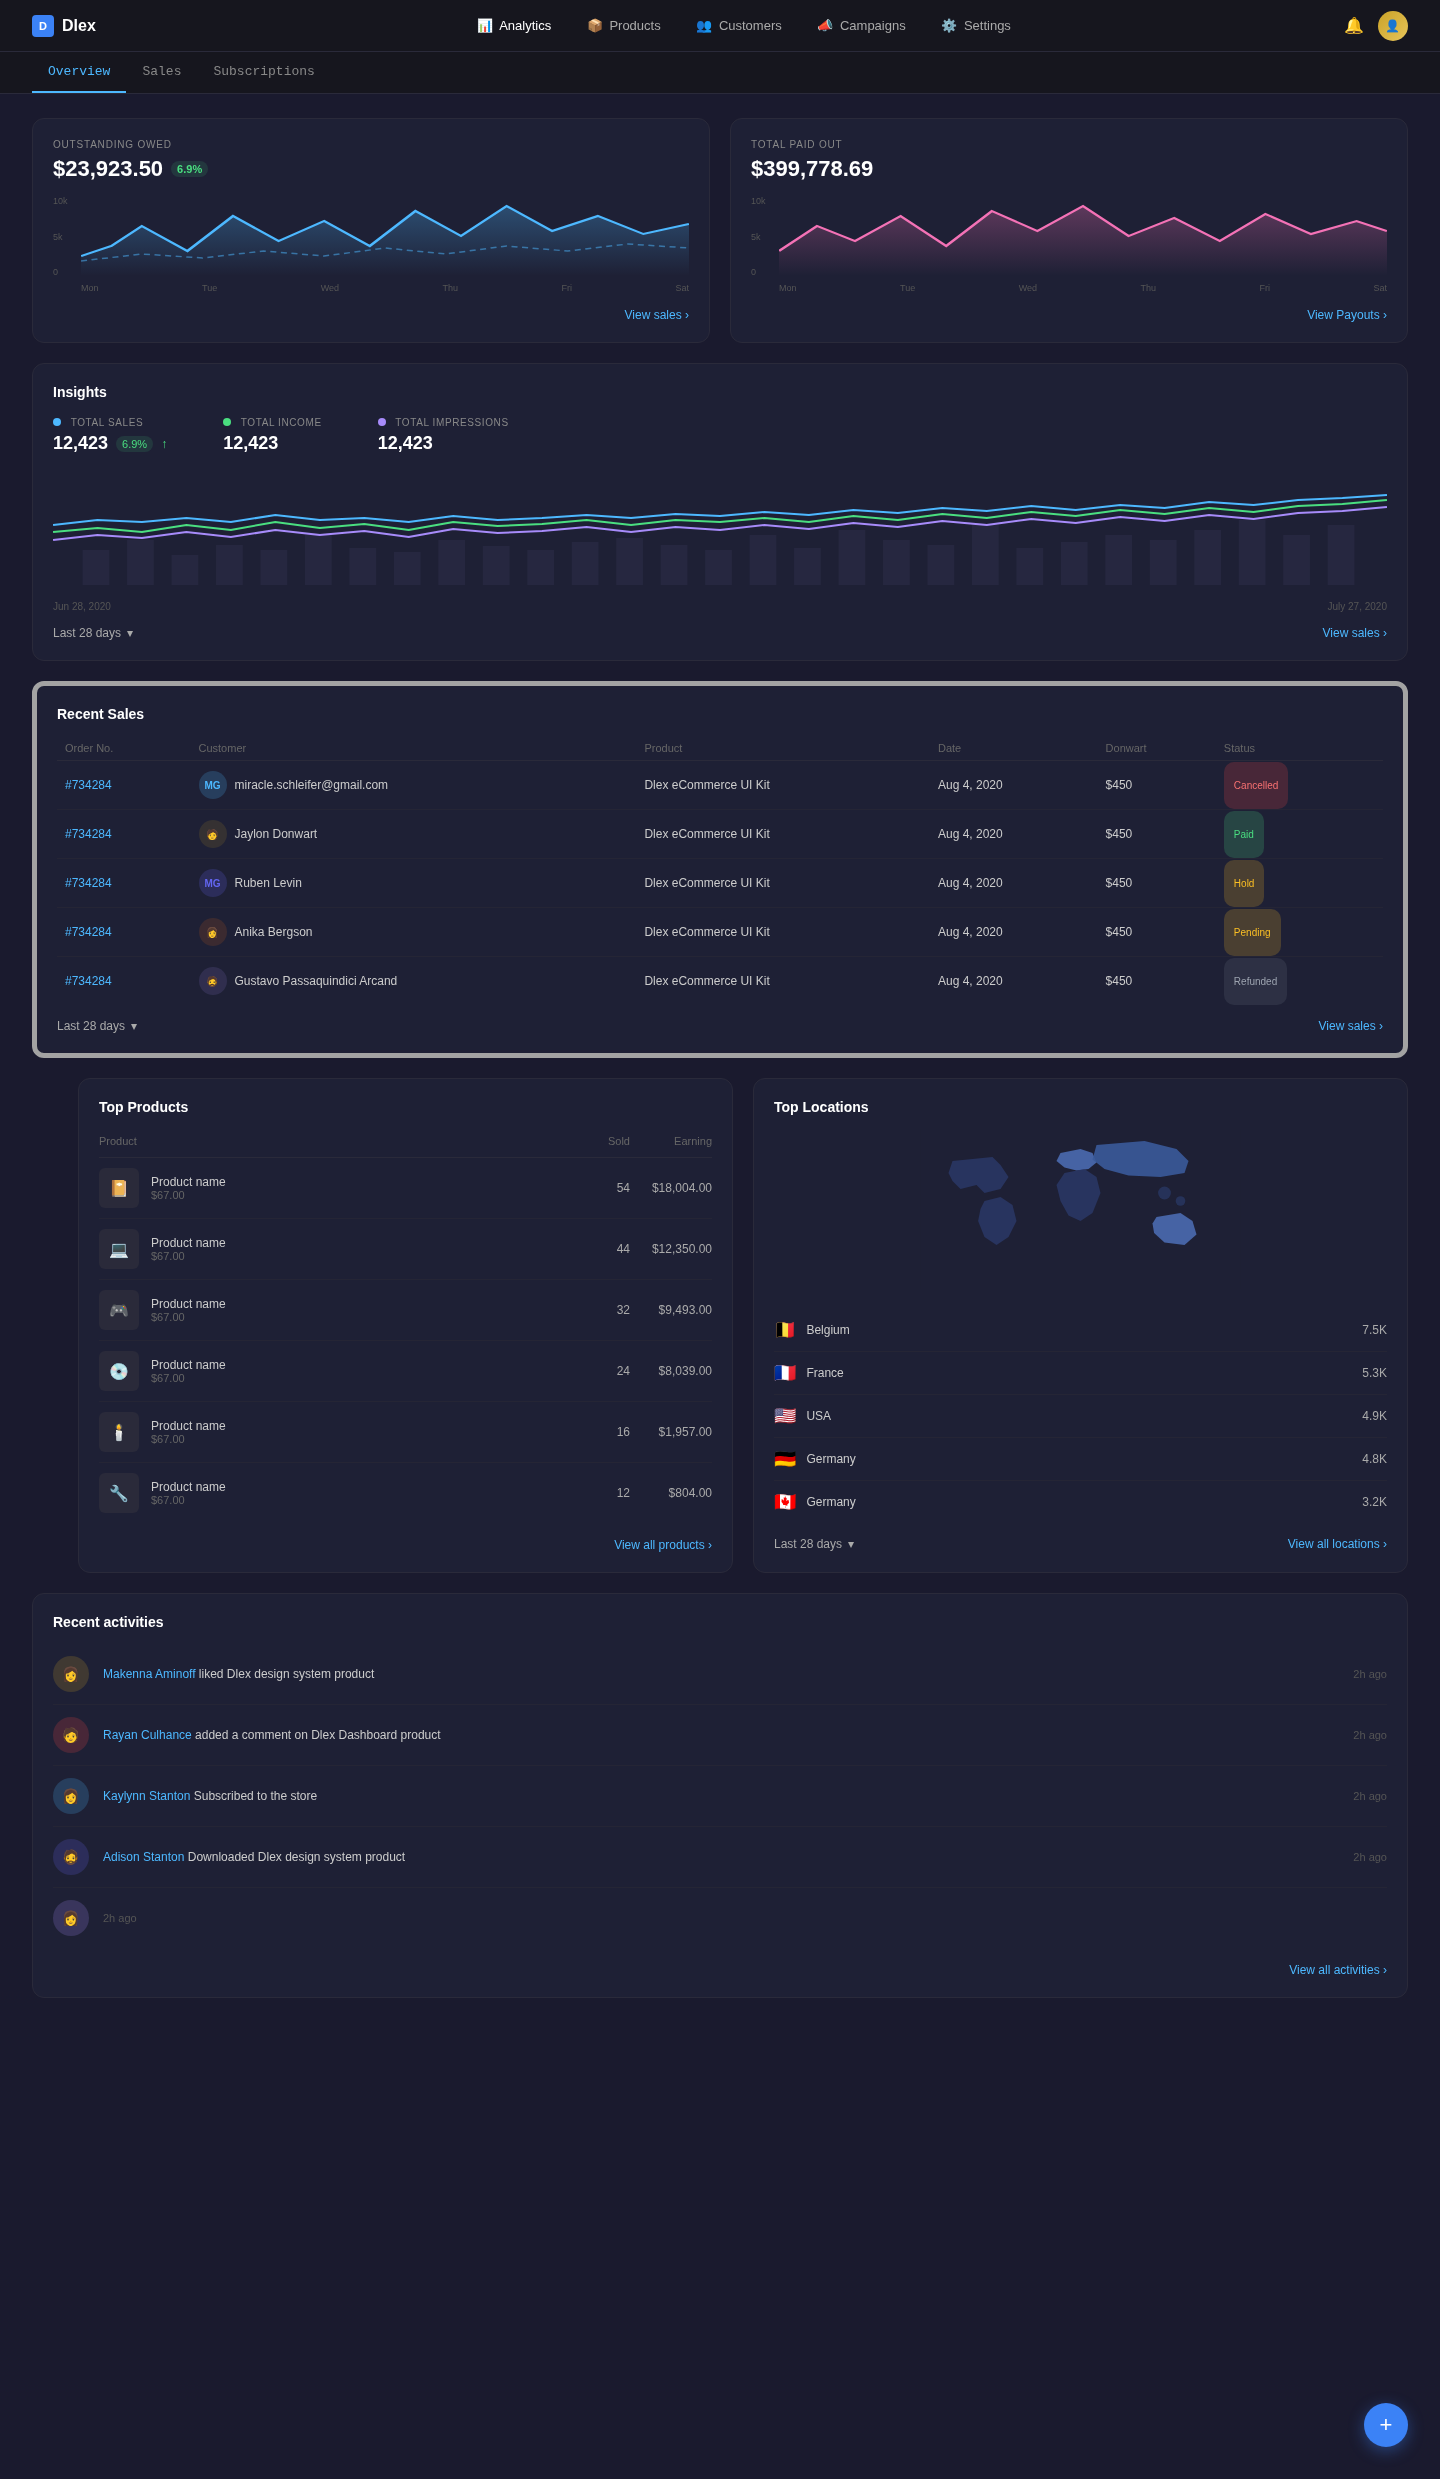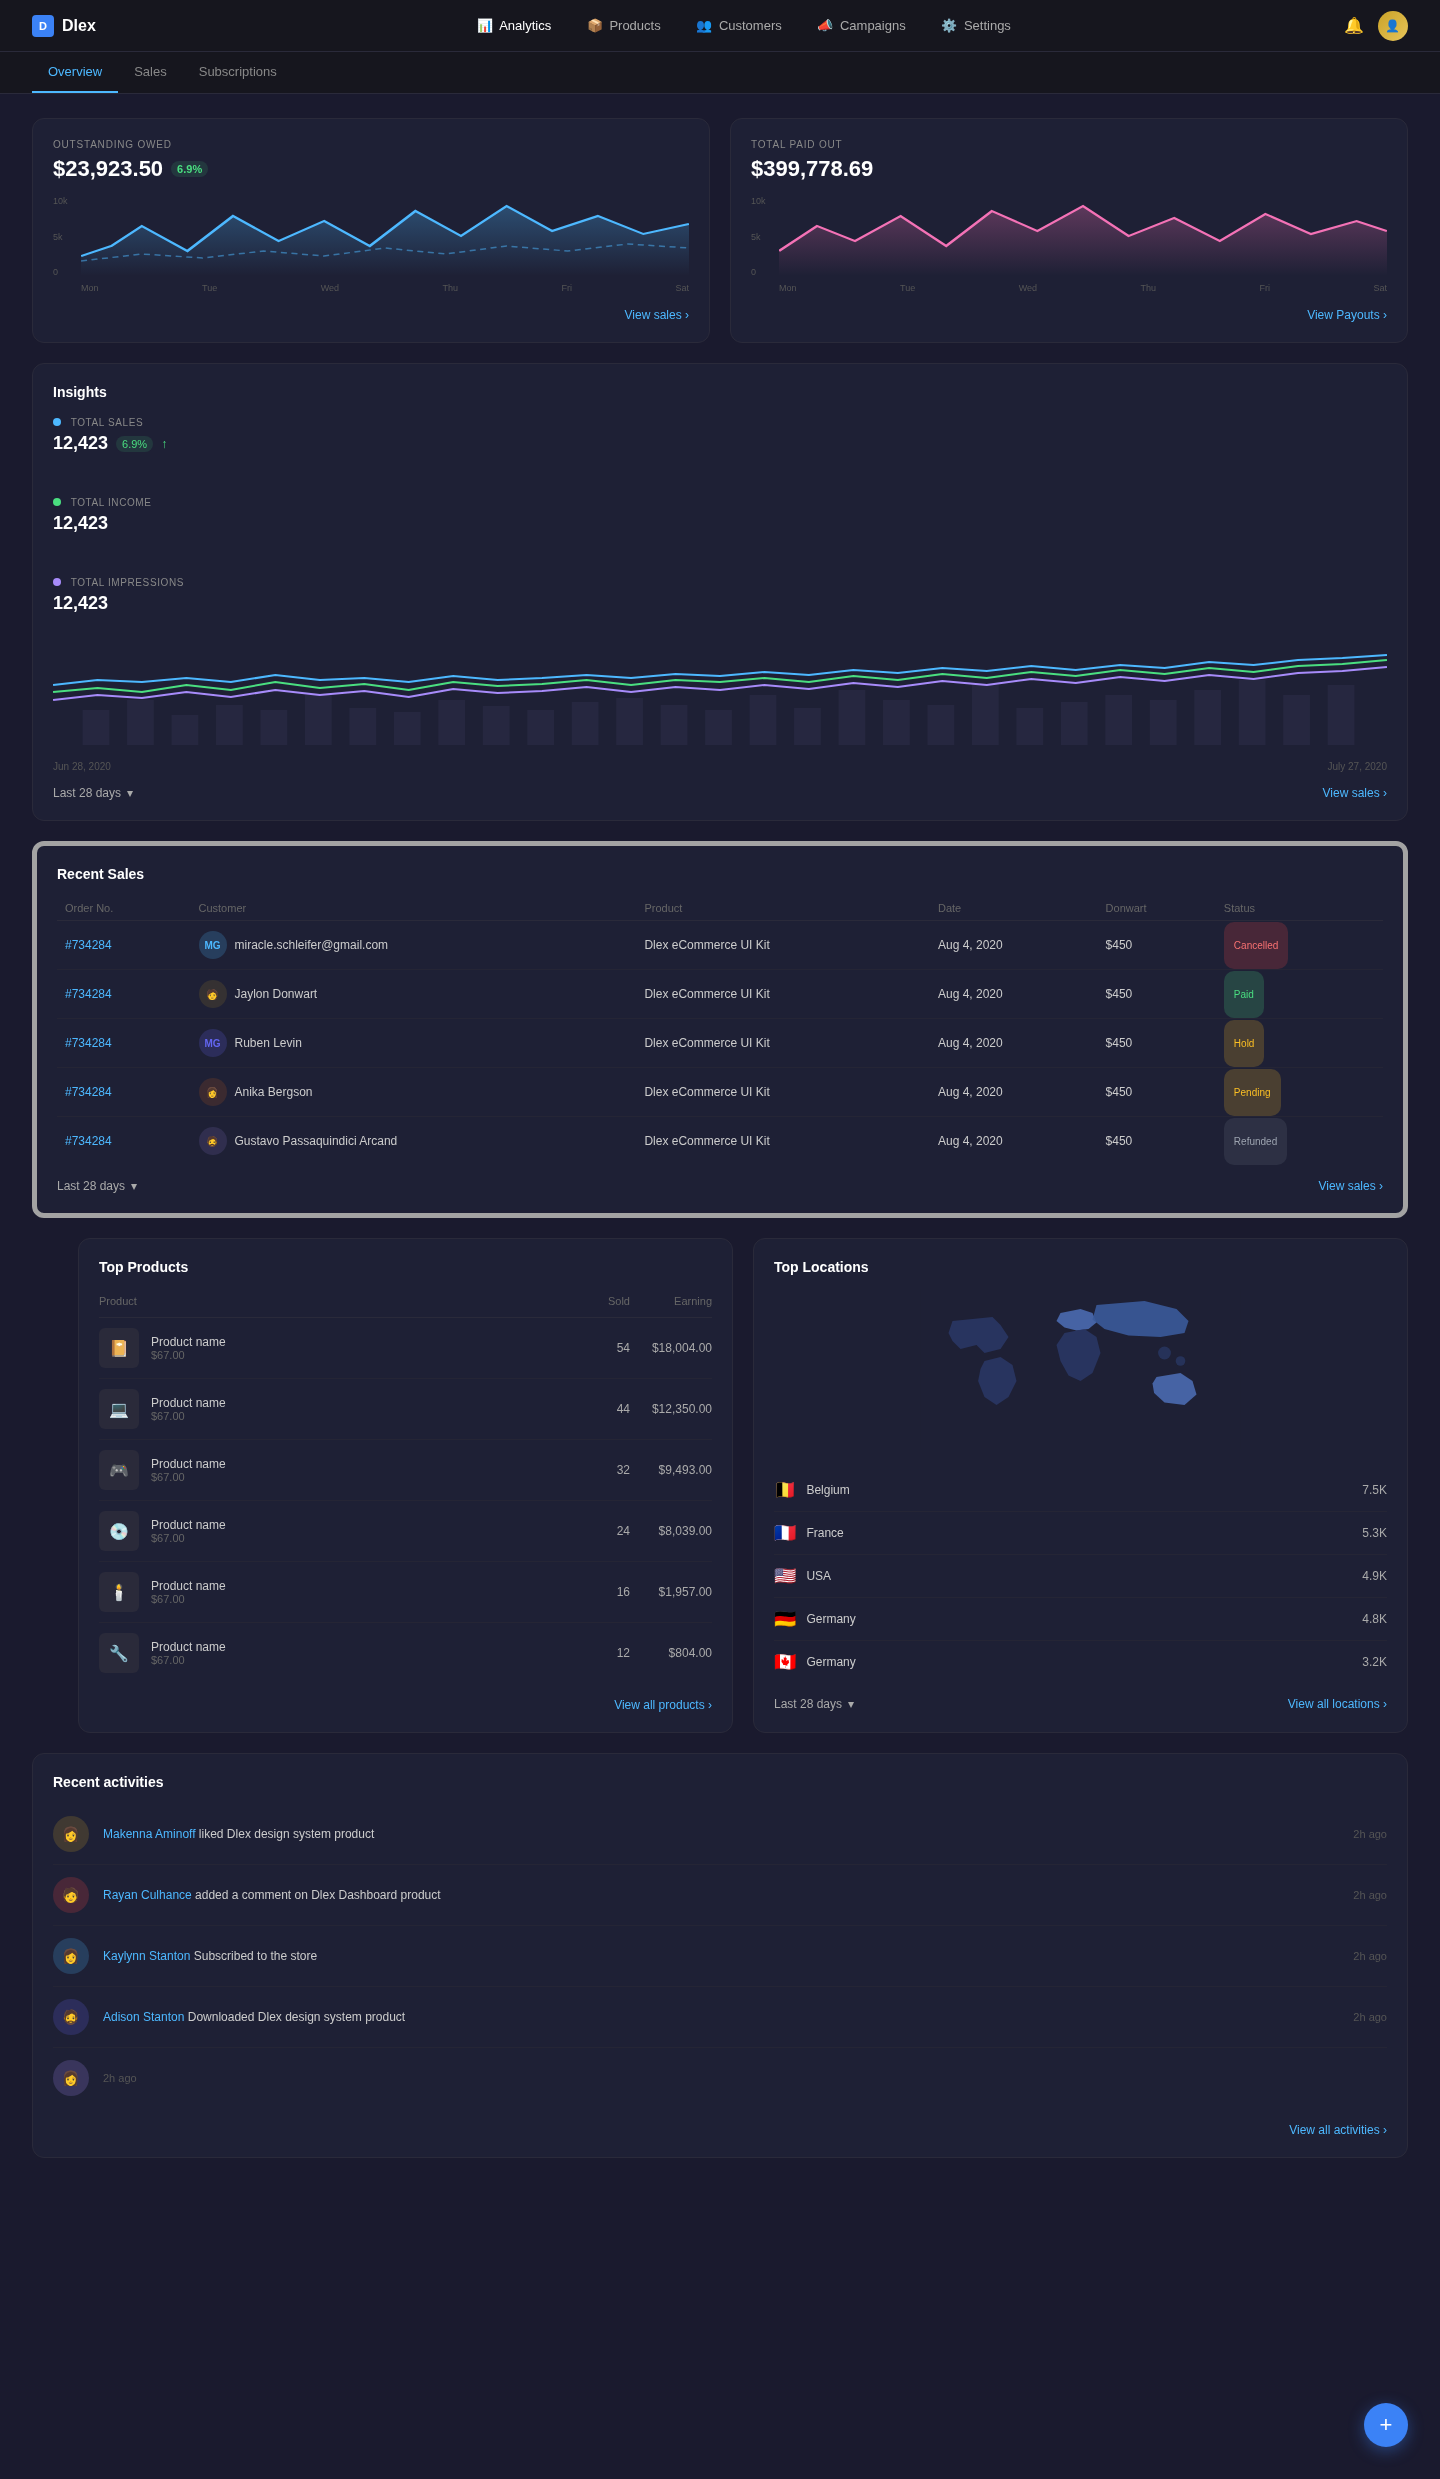--- a/index.html
+++ b/index.html
@@ -44,20 +44,21 @@
       display: flex; align-items: center; justify-content: center;
       font-size: 12px; font-weight: 600; color: #333; cursor: pointer;
       overflow: hidden;
     }
     
     .sub-nav {
       background: #16161e;
       padding: 0 32px;
       display: flex; gap: 0;
       border-bottom: 1px solid #2a2a3a;
+      font-family: Liberation Mono, monospace;
     }
     .sub-tab {
       padding: 12px 16px; font-size: 13px; color: #888;
       cursor: pointer; border-bottom: 2px solid transparent;
     }
     .sub-tab.active { color: #4db8ff; border-bottom-color: #4db8ff; }
     
     .main { padding: 24px 32px; background: #1a1a2e; }
     
     .cards-row {
@@ -80,21 +81,21 @@
       margin-top: 14px; text-align: right;
     }
     .view-link { color: #4db8ff; font-size: 12px; cursor: pointer; text-decoration: none; }
     
     .insights-card {
       background: #1e2035; border-radius: 12px;
       padding: 20px; border: 1px solid #2a2a3a;
       margin-bottom: 20px;
     }
     .insights-title { font-size: 14px; font-weight: 600; color: #fff; margin-bottom: 14px; }
-    .insights-metrics { display: flex; gap: 40px; margin-bottom: 16px; flex-direction: column; }
+    .insights-metrics { display: flex; gap: 56px; margin-bottom: 16px; }
     .metric-item { display: flex; flex-direction: column; gap: 4px; }
     .metric-dot { width: 8px; height: 8px; border-radius: 50%; display: inline-block; margin-right: 6px; }
     .metric-label { font-size: 10px; color: #888; text-transform: uppercase; letter-spacing: 0.6px; }
     .metric-value { font-size: 18px; font-weight: 700; color: #fff; }
     .insights-footer {
       display: flex; justify-content: space-between; align-items: center;
       margin-top: 14px;
     }
     .insights-dates { display: flex; justify-content: space-between; font-size: 10px; color: #555; }
     

